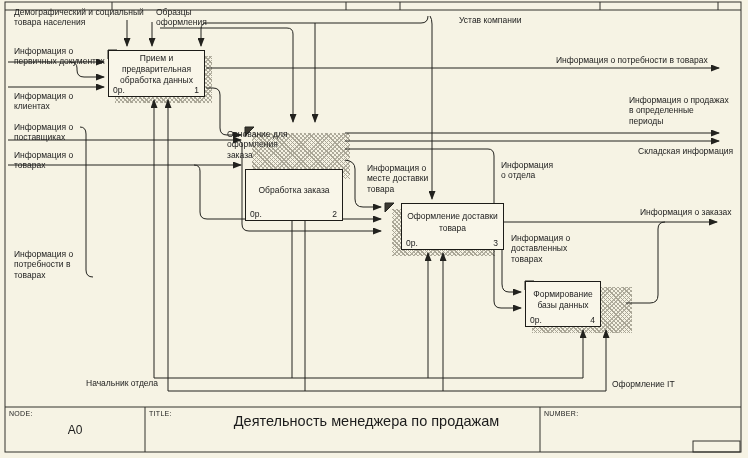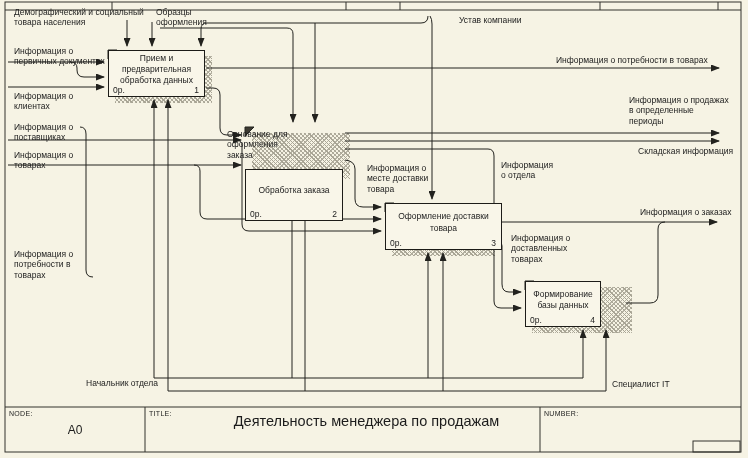--- a/index.html
+++ b/index.html
@@ -104,21 +104,21 @@
   <div class="block" style="left:108px;top:50px;width:97px;height:47px;">
     <div class="bname">Прием и предварительная обработка данных</div>
     <div class="bcode">0р.</div>
     <div class="bnum">1</div>
   </div>
   <div class="block" style="left:245px;top:127px;width:98px;height:52px;margin-top:42px;">
     <div class="bname">Обработка заказа</div>
     <div class="bcode">0р.</div>
     <div class="bnum">2</div>
   </div>
-  <div class="block" style="left:385px;top:203px;width:117px;height:47px;">
+  <div class="block" style="left:401px;top:203px;width:103px;height:47px;">
     <div class="bname">Оформление доставки товара</div>
     <div class="bcode">0р.</div>
     <div class="bnum">3</div>
   </div>
   <div class="block" style="left:525px;top:281px;width:76px;height:46px;">
     <div class="bname">Формирование базы данных</div>
     <div class="bcode">0р.</div>
     <div class="bnum">4</div>
   </div>
 
@@ -149,21 +149,21 @@
   <div class="albl" style="left:367px;top:163px;">Информация о
 месте доставки
 товара</div>
   <div class="albl" style="left:501px;top:160px;">Информация
 о отдела</div>
   <div class="albl" style="left:640px;top:207px;">Информация о заказах</div>
   <div class="albl" style="left:511px;top:233px;">Информация о
 доставленных
 товарах</div>
   <div class="albl" style="left:86px;top:378px;">Начальник отдела</div>
-  <div class="albl" style="left:612px;top:379px;">Специалист IT</div>
+  <div class="albl" style="left:612px;top:379px;">Оформление IT</div>
 
   <div class="frlbl" style="left:9px;top:410px;">NODE:</div>
   <div class="nodeval">A0</div>
   <div class="frlbl" style="left:149px;top:410px;">TITLE:</div>
   <div class="titleval">Деятельность менеджера по продажам</div>
   <div class="frlbl" style="left:544px;top:410px;">NUMBER:</div>
 
 </div>
 
 </body></html>

